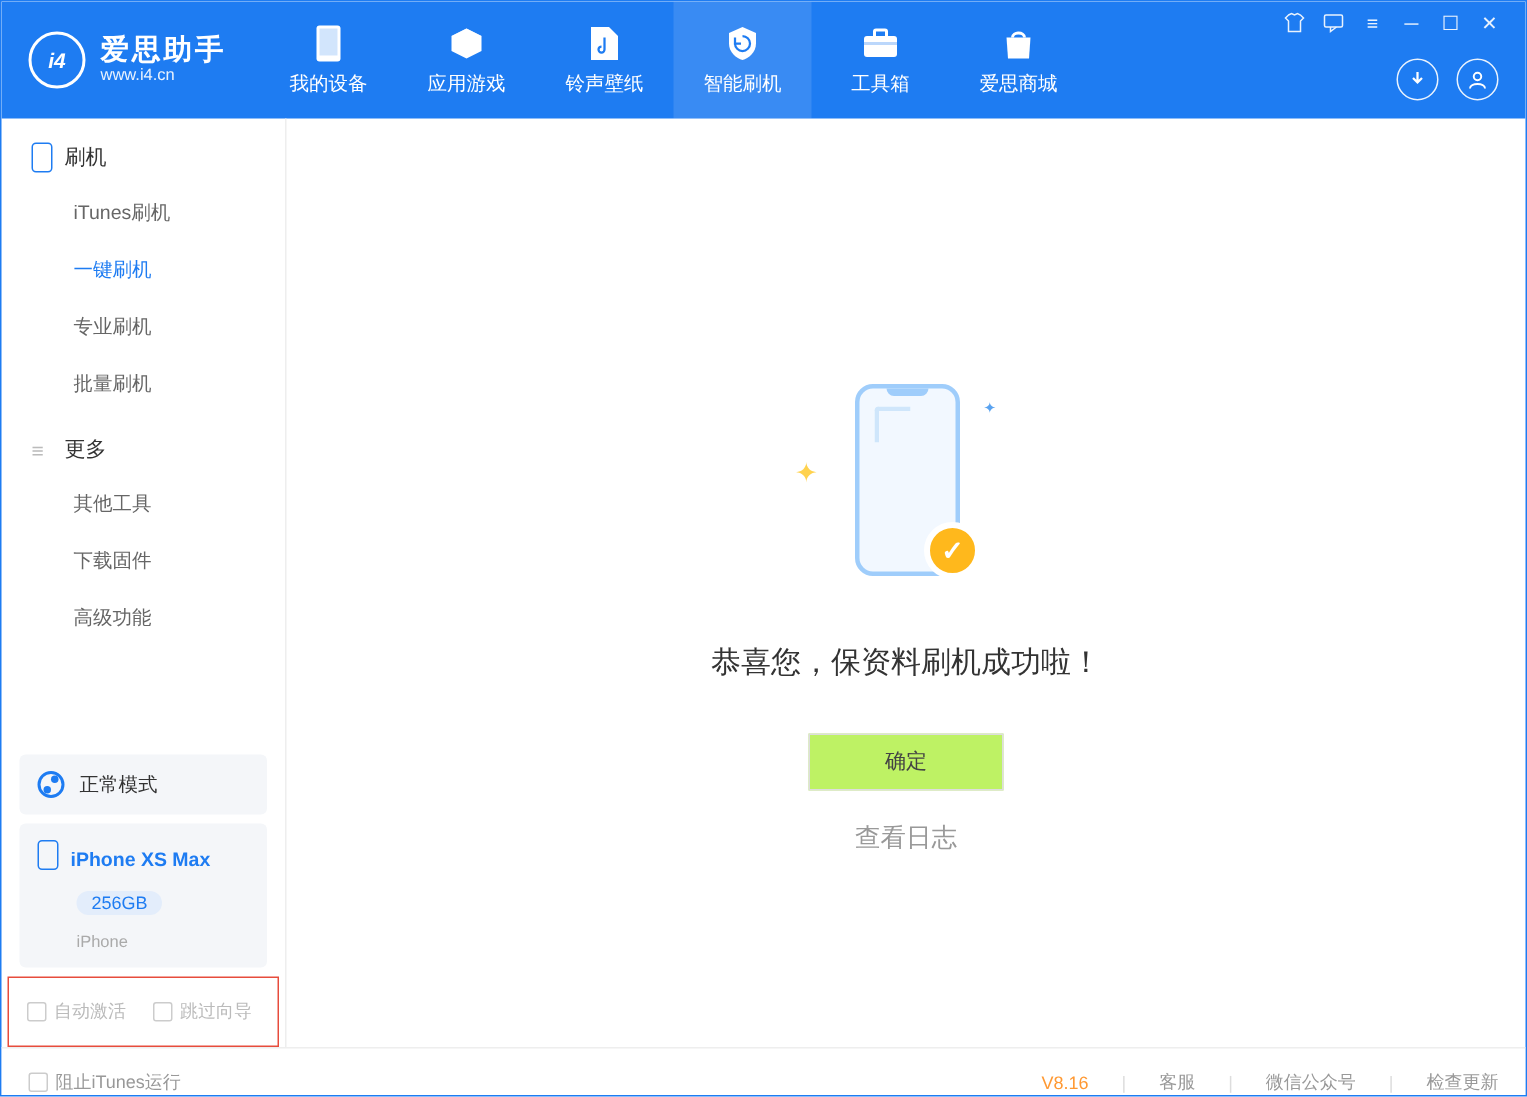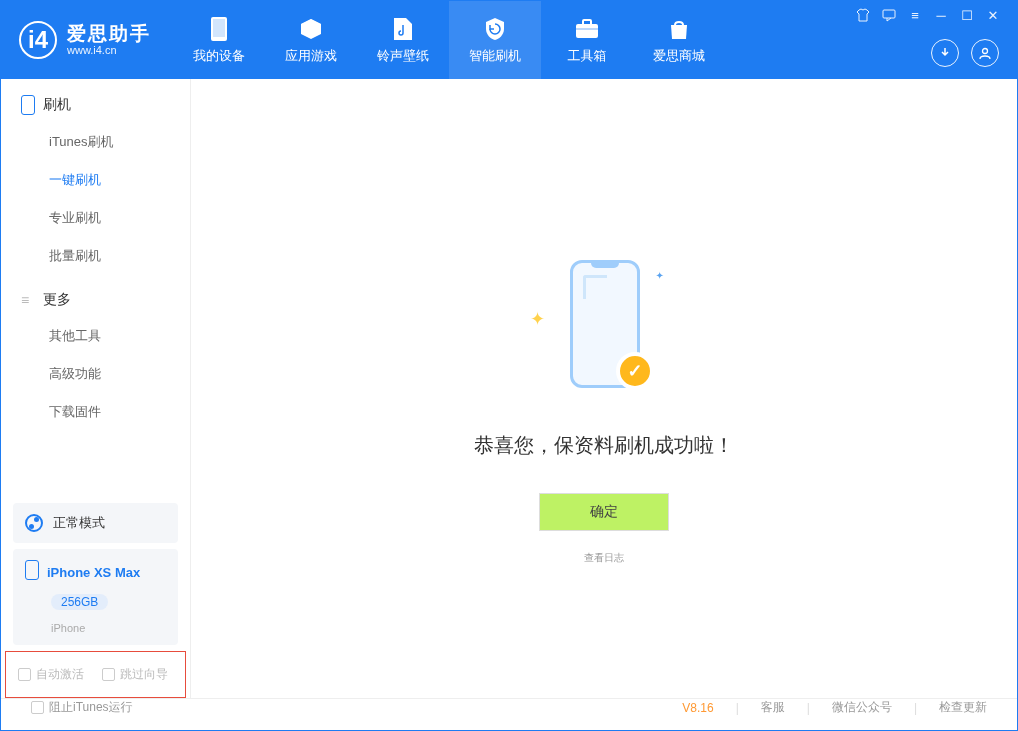--- a/index.html
+++ b/index.html
@@ -26,22 +26,23 @@
     display: flex;
     align-items: center;
     padding: 0 22px 0 18px;
     height: 100%;
   }
   .logo-circle {
     width: 38px; height: 38px;
     border: 2px solid #fff;
     border-radius: 50%;
     display: flex; align-items: center; justify-content: center;
-    font-weight: bold; font-size: 24px;
+    font-weight: bold; font-size: 14px;
     margin-right: 10px;
+    font-style: italic;
   }
   .logo-text .brand { font-size: 19px; font-weight: bold; letter-spacing: 2px; line-height: 1;}
   .logo-text .url { font-size: 11px; opacity: 0.9; line-height: 1; margin-top: 2px;}
   .nav {
     display: flex;
     height: 100%;
   }
   .nav-item {
     width: 92px;
     height: 100%;
@@ -220,32 +221,32 @@
     width: 130px;
     padding: 9px 0;
     border: 1px solid #ddd;
     background: #bef264;
     color: #444;
     font-size: 14px;
     cursor: pointer;
     margin-bottom: 20px;
   }
   .view-log {
-    color: #999; font-size: 10px; cursor: pointer;
+    color: #999; font-size: 17px; cursor: pointer;
   }
   
   
   .footer {
     position: absolute;
     bottom: 0; left: 0; right: 0;
     height: 32px;
     border-top: 1px solid #eee;
     display: flex;
-    align-items: flex-start;
-    padding: 0 30px;
+    align-items: flex-end;
+    padding: 0 18px;
     font-size: 12px;
     color: #999;
     background: #fff;
   }
   .footer .left { display: flex; align-items: center; gap: 6px;}
   .footer .right {
     margin-left: auto;
     display: flex; align-items: center; gap: 22px;
   }
   .footer .version { color: #ff9933; }
@@ -386,22 +387,22 @@
       <div class="side-item active">一键刷机</div>
       <div class="side-item">专业刷机</div>
       <div class="side-item">批量刷机</div>
     </div>
     <div class="side-section-title">
       <span class="icon-list">≡</span>
       <span>更多</span>
     </div>
     <div class="side-items">
       <div class="side-item">其他工具</div>
+      <div class="side-item">下载固件</div>
       <div class="side-item">高级功能</div>
-      <div class="side-item">下载固件</div>
     </div>
 
     <div class="side-bottom">
       <div class="card">
         <span class="mode-icon"></span>
         <span style="color:#333;">正常模式</span>
       </div>
       <div class="card device">
         <div class="device-name">
           <span class="phone-small"></span>

